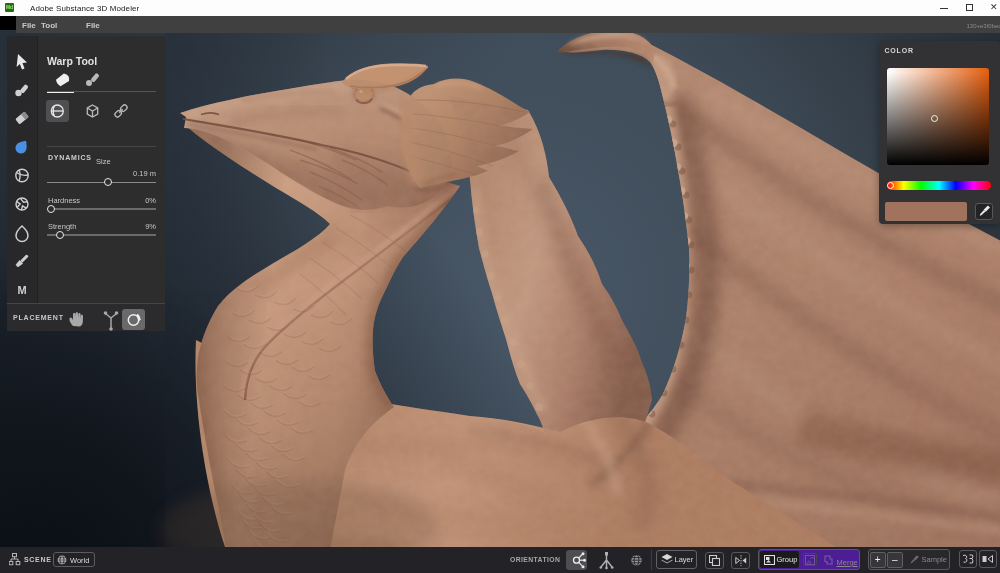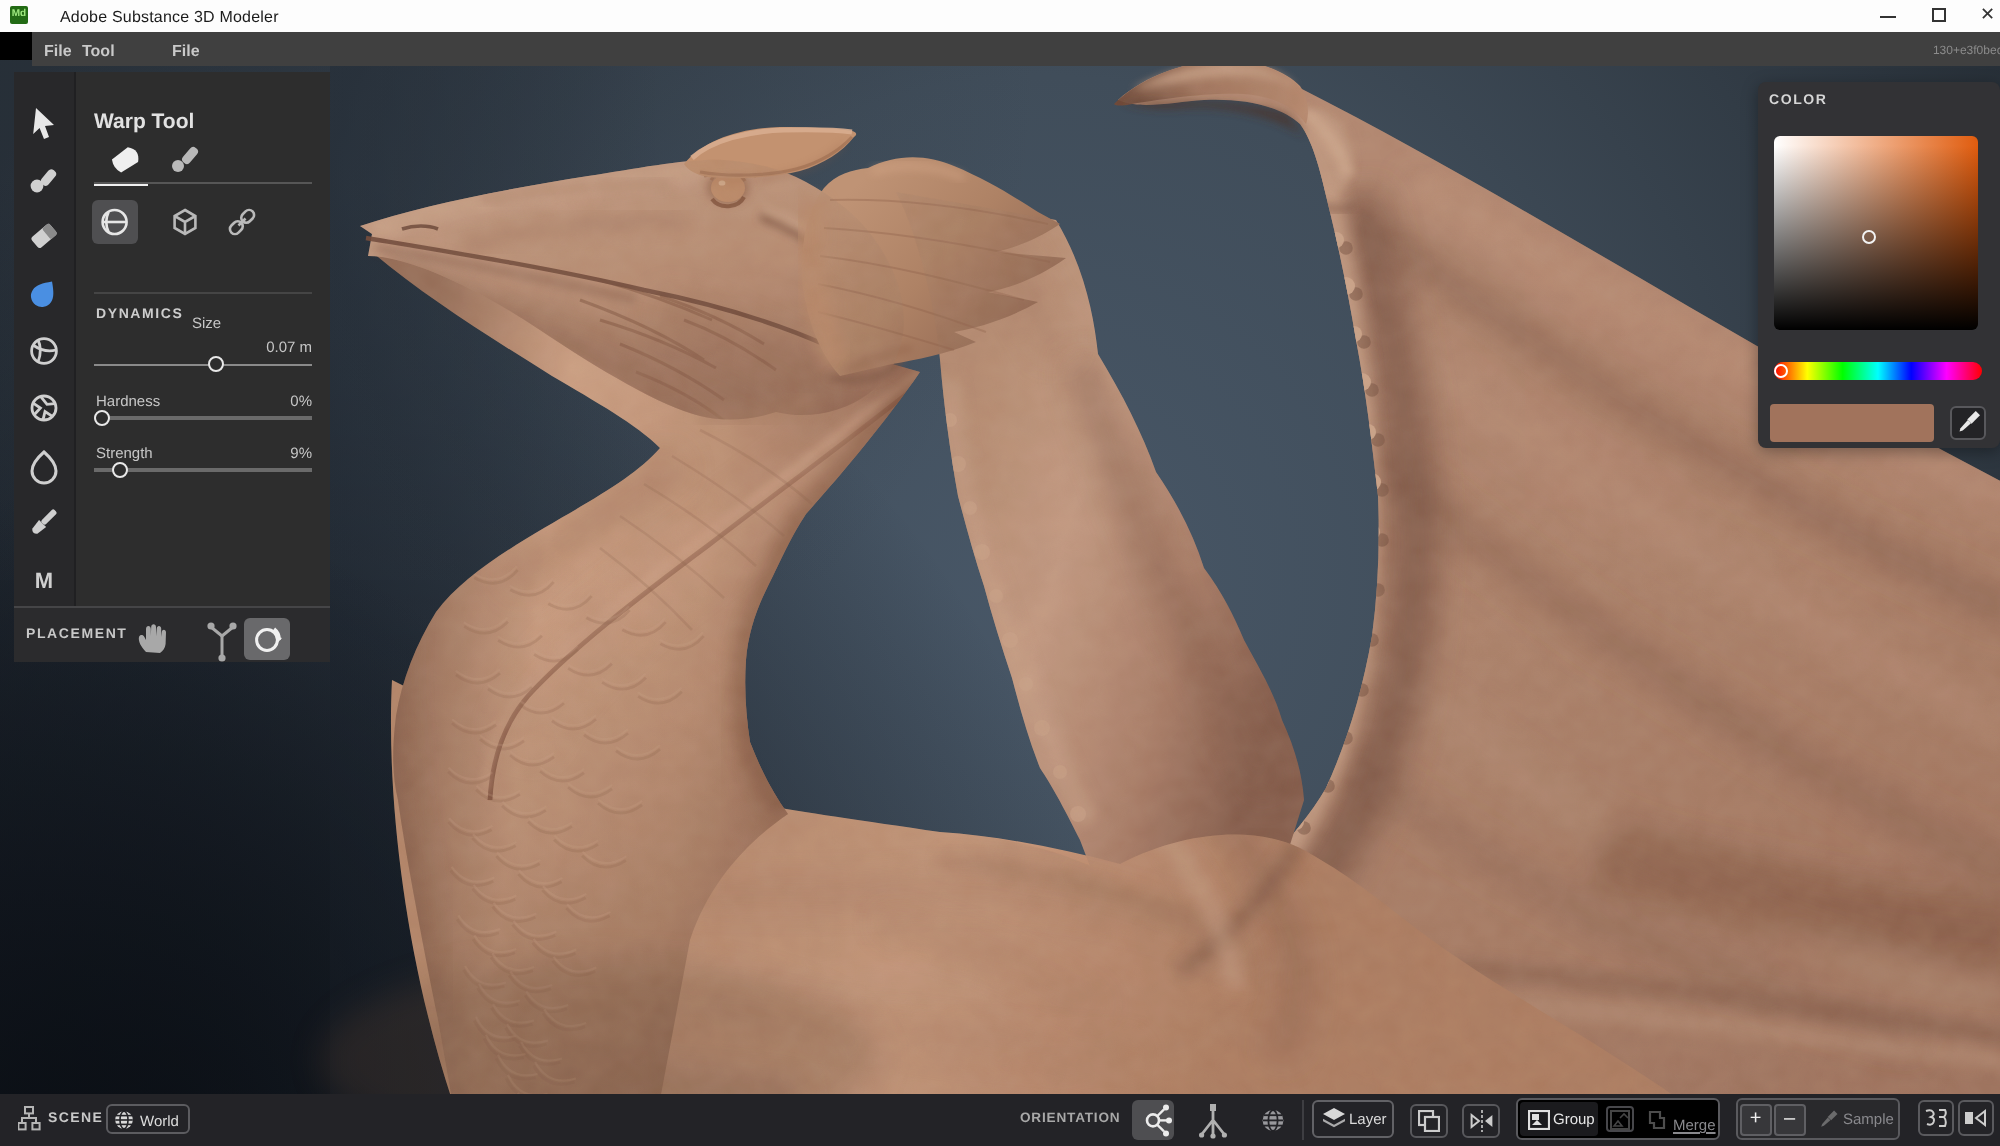--- a/index.html
+++ b/index.html
@@ -532,21 +532,21 @@
         <rect x="3.5" y="3.5" width="7" height="7" fill="#232327" stroke="#cccccc" stroke-width="1.1"></rect>
       </svg>
   </div>
   <div class="abs" style="left:731px;top:4.5px;width:19px;height:17px;border:1px solid #58585c;border-radius:3px;">
     <svg class="abs" style="left:2.5px;top:2.5px;" width="12" height="11" viewBox="0 0 12 11">
         <line x1="6" y1="0" x2="6" y2="11" stroke="#cccccc" stroke-width="0.8" stroke-dasharray="1.5,1"></line>
         <path d="M0.8,2.5 L0.8,8.5 L4.5,5.5 Z" fill="none" stroke="#ccc" stroke-width="1"></path>
         <path d="M11.2,2.5 L11.2,8.5 L7.5,5.5 Z" fill="#ccc"></path>
       </svg>
   </div>
-  <div class="abs" style="left:757.5px;top:2px;width:102.5px;height:20.5px;border:1px solid #5a5a5e;border-radius:3px;background:#000000;">
+  <div class="abs" style="left:757.5px;top:2px;width:102.5px;height:20.5px;border:1px solid #5a5a5e;border-radius:3px;background:#4c1d95;">
     <div class="abs" style="left:1px;top:1px;width:39px;height:16.5px;background:#1b1b1e;border-radius:2px;"></div>
     <svg class="abs" style="left:5px;top:4.5px;" width="11" height="10" viewBox="0 0 11 10">
         <rect x="0.5" y="0.5" width="10" height="9" fill="none" stroke="#e0e0e0" stroke-width="1.1"></rect>
         <rect x="2" y="2" width="3.5" height="3" fill="#e0e0e0"></rect>
         <path d="M2,7.5 L4.5,5 L7,7.5 Z" fill="#e0e0e0"></path>
       </svg>
     <span class="abs" style="left:18px;top:5px;font-size:7.5px;color:#e6e6e6;">Group</span>
     <div class="abs" style="left:44px;top:2.5px;width:14px;height:13.5px;border:1px solid #47474b;border-radius:2px;"></div>
     <svg class="abs" style="left:46px;top:4.5px;" width="10" height="10" viewBox="0 0 10 10" opacity="0.45">
         <rect x="0.5" y="0.5" width="9" height="9" fill="none" stroke="#999" stroke-width="1"></rect>
@@ -643,21 +643,21 @@
       </g>
     <g fill="none" stroke="#b9b9b9" stroke-width="1.3" transform="translate(75,11) rotate(-45)">
         <rect x="-7.5" y="-2.5" width="7" height="5" rx="2.5"></rect>
         <rect x="0.5" y="-2.5" width="7" height="5" rx="2.5"></rect>
         <line x1="-2.5" y1="0" x2="2.5" y2="0"></line>
       </g>
   </svg>
   <div class="abs" style="left:39.5px;top:109.5px;width:109px;height:1px;background:#454545;"></div>
   <div class="abs" style="left:41px;top:118px;font-size:7px;font-weight:bold;letter-spacing:0.8px;color:#cdcdcd;">DYNAMICS</div>
   <div class="abs" style="left:41px;top:121px;font-size:7.5px;color:#c6c6c6;margin-left:48px;">Size</div>
-  <div class="abs" style="right:9px;top:133px;font-size:7.5px;color:#c6c6c6;">0.07 m</div>
+  <div class="abs" style="right:9px;top:133px;font-size:7.5px;color:#c6c6c6;">0.19 m</div>
   <div class="abs" style="left:40px;top:145.7px;width:109px;height:1.4px;background:#8a8a8a;"></div>
   <div class="abs" style="left:96.7px;top:142.2px;width:8px;height:8px;border:1.6px solid #e8e8e8;border-radius:50%;background:#2d2d2d;"></div>
   <div class="abs" style="left:41px;top:159.5px;font-size:7.5px;color:#c6c6c6;">Hardness</div>
   <div class="abs" style="right:9px;top:159.5px;font-size:7.5px;color:#c6c6c6;">0%</div>
   <div class="abs" style="left:40px;top:172.3px;width:109px;height:1.4px;background:#6a6a6a;"></div>
   <div class="abs" style="left:39.5px;top:168.8px;width:8px;height:8px;border:1.6px solid #e8e8e8;border-radius:50%;background:#2d2d2d;"></div>
   <div class="abs" style="left:41px;top:185.5px;font-size:7.5px;color:#c6c6c6;">Strength</div>
   <div class="abs" style="right:9px;top:185.5px;font-size:7.5px;color:#c6c6c6;">9%</div>
   <div class="abs" style="left:40px;top:198.3px;width:109px;height:1.4px;background:#6a6a6a;"></div>
   <div class="abs" style="left:49px;top:194.8px;width:8px;height:8px;border:1.6px solid #e8e8e8;border-radius:50%;background:#2d2d2d;"></div>

